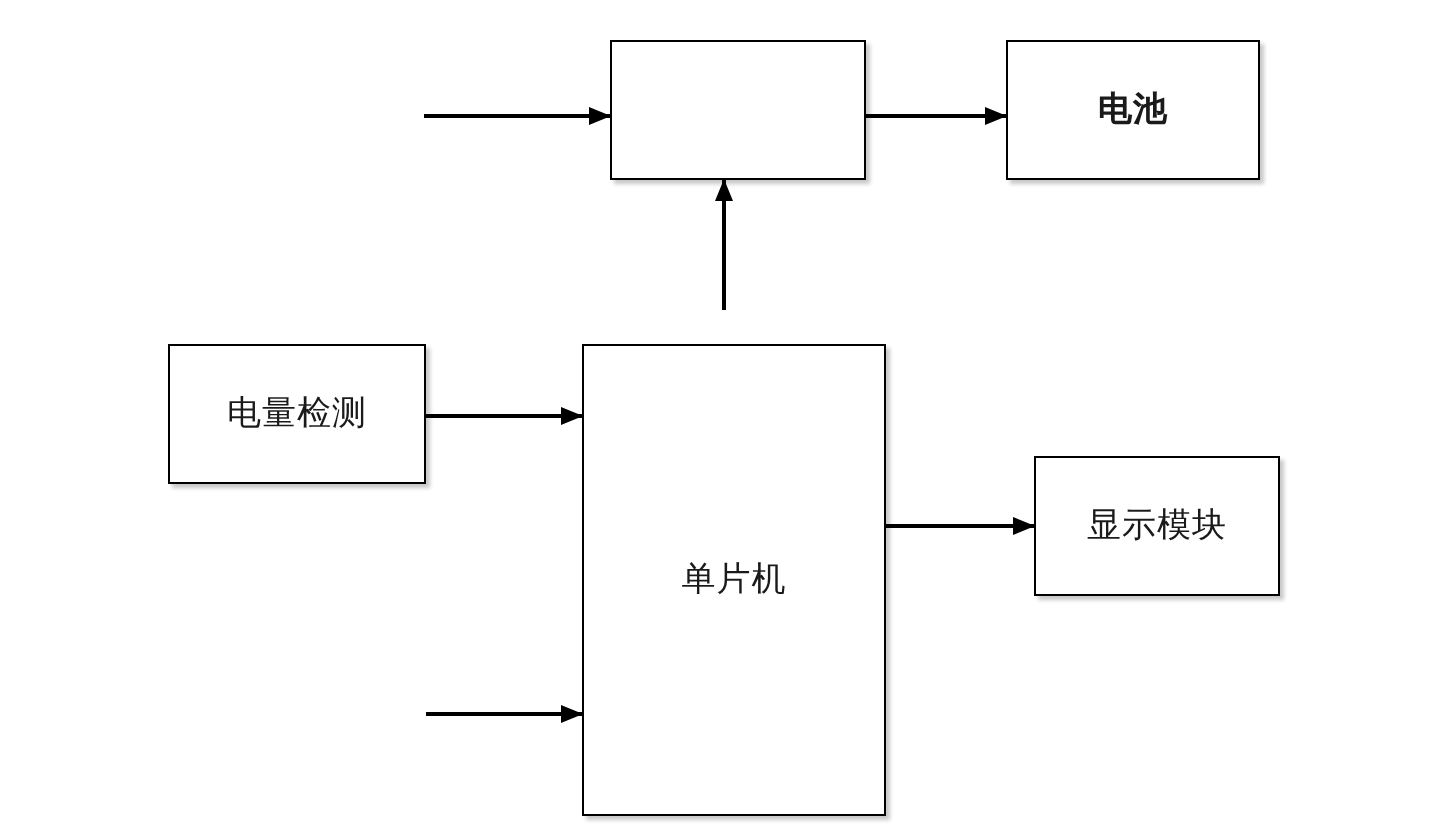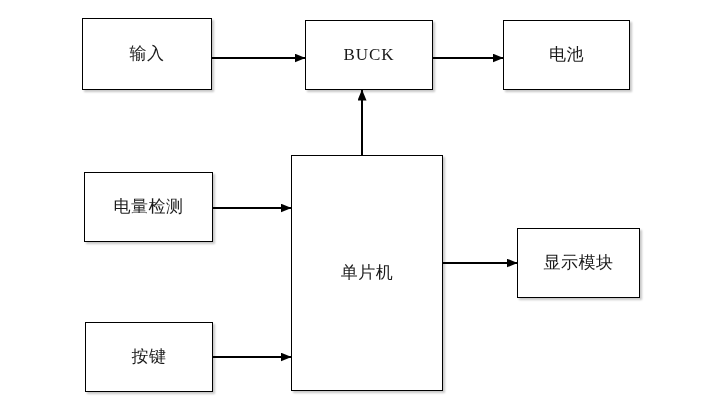--- a/index.html
+++ b/index.html
@@ -46,23 +46,23 @@
     white-space: nowrap;
   }
   .node-label.latin {
     font-size: 17px;
     letter-spacing: 1px;
   }
 
   
   #node-input      { left: 82px;  top: 18px;  width: 130px; height: 72px; }
   #node-buck       { left: 305px; top: 20px;  width: 128px; height: 70px; }
-  #node-battery    { left: 503px; top: 20px;  width: 127px; height: 70px; }
+  #node-battery    { left: 503px; top: 20px;  width: 127px; height: 70px; font-weight: bold; }
   #node-fuel-gauge { left: 84px;  top: 172px; width: 129px; height: 70px; }
-  #node-mcu        { left: 291px; top: 155px; width: 152px; height: 236px; }
+  #node-mcu        { left: 291px; top: 172px; width: 152px; height: 236px; }
   #node-keys       { left: 85px;  top: 322px; width: 128px; height: 70px; }
   #node-display    { left: 517px; top: 228px; width: 123px; height: 70px; font-family: Liberation Serif, serif; }
 </style>
 </head>
 <body>
 
 <div id="canvas">
 
   <svg id="diagram-svg" viewBox="0 0 720 413" xmlns="http://www.w3.org/2000/svg">
     <defs>
@@ -77,41 +77,34 @@
 
     <line x1="362" y1="155" x2="362" y2="90" stroke="#000000" stroke-width="2" marker-end="url(#arrowhead)"></line>
 
     <line x1="213" y1="208" x2="291" y2="208" stroke="#000000" stroke-width="2" marker-end="url(#arrowhead)"></line>
 
     <line x1="213" y1="357" x2="291" y2="357" stroke="#000000" stroke-width="2" marker-end="url(#arrowhead)"></line>
 
     <line x1="443" y1="263" x2="517" y2="263" stroke="#000000" stroke-width="2" marker-end="url(#arrowhead)"></line>
   </svg>
 
-  <div class="node" id="node-input">
-    <div class="node-label">输入</div>
-  </div>
 
   <div class="node" id="node-buck">
-    <div class="node-label latin">BUCK</div>
   </div>
 
   <div class="node" id="node-battery">
     <div class="node-label">电池</div>
   </div>
 
   <div class="node" id="node-fuel-gauge">
     <div class="node-label">电量检测</div>
   </div>
 
   <div class="node" id="node-mcu">
     <div class="node-label">单片机</div>
   </div>
 
-  <div class="node" id="node-keys">
-    <div class="node-label">按键</div>
-  </div>
 
   <div class="node" id="node-display">
     <div class="node-label">显示模块</div>
   </div>
 
 </div>
 
 </body></html>

